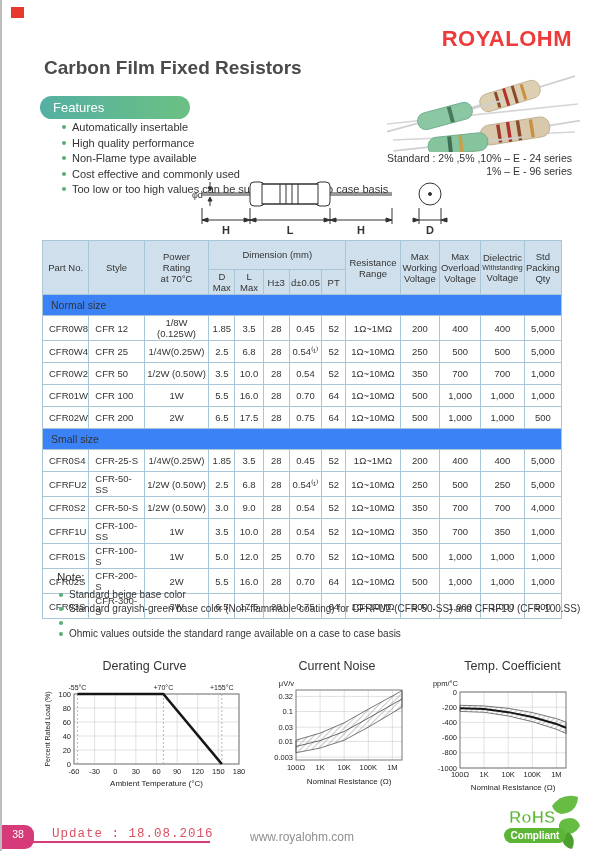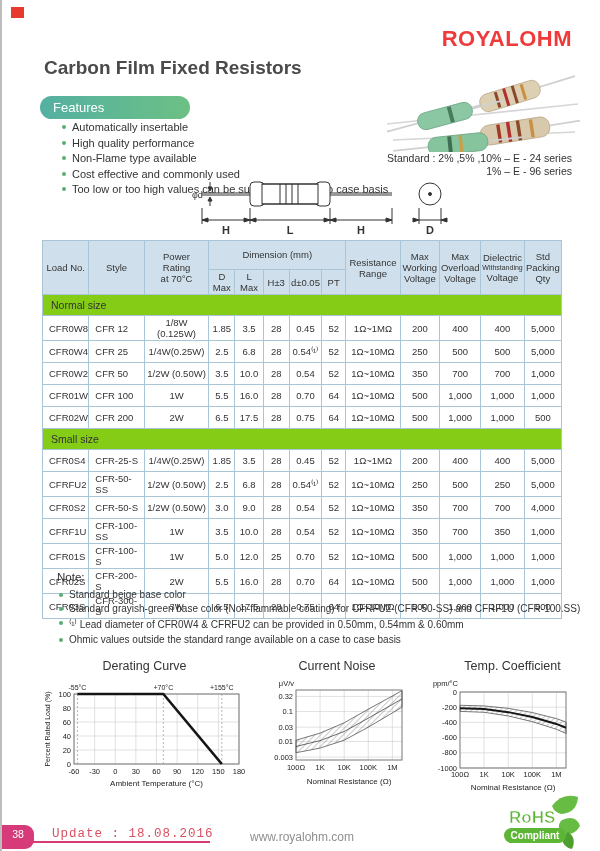--- a/index.html
+++ b/index.html
@@ -18,21 +18,21 @@
   .dot{display:inline-block;width:4px;height:4px;border-radius:50%;background:#57ae74;margin-right:6px;flex:0 0 4px;}
   .standard-note{right:28px;top:152px;font-size:10.5px;color:#333;text-align:right;line-height:13px;}
   
   .spec-table{position:absolute;left:40px;top:240px;width:520px;border-collapse:collapse;table-layout:fixed;font-size:9.5px;color:#333;}
   .spec-table th,.spec-table td{border:1px solid #a9c6d9;padding:1px 1px;}
   .spec-table thead th{background:#cfe0ec;font-weight:normal;line-height:1.18;text-align:center;}
   .spec-table thead tr:first-child th{height:26px;}
   .spec-table thead tr:last-child th{height:20px;}
   .spec-table td{height:19px;text-align:center;background:#fff;}
   .spec-table td.al{text-align:left;padding-left:6px;}
-  .spec-table tr.section-row td{background:#84cc16;text-align:left;padding-left:8px;font-size:10.5px;height:18px;}
+  .spec-table tr.section-row td{background:#3b82f6;text-align:left;padding-left:8px;font-size:10.5px;height:18px;}
   .pre{white-space:pre-line;}
   .small-word{display:block;font-size:7px;}
   .hw{display:block;}
   
   .note-title{left:55px;top:571px;font-size:11.5px;color:#333;}
   .note-list{left:57px;top:589px;margin:0;padding:0;list-style:none;font-size:10px;color:#333;}
   .note-list li{display:flex;align-items:flex-start;margin-bottom:3px;}
   .note-list .dot{margin-top:4px;}
   
   .chart-title{font-size:12.5px;color:#333;text-align:center;}
@@ -185,21 +185,21 @@
       <col style="width:32px">
         <col style="width:24px">
         <col style="width:54px">
       <col style="width:39px">
         <col style="width:41px">
         <col style="width:43px">
         <col style="width:37px">
     </colgroup>
     <thead>
       <tr>
-        <th rowspan="2">Load No.</th>
+        <th rowspan="2">Part No.</th>
         <th rowspan="2">Style</th>
         <th rowspan="2" class="pre">Power
 Rating
 at 70°C</th>
         <th colspan="5">Dimension (mm)</th>
         <th rowspan="2">Resistance Range</th>
         <th rowspan="2">Max Working Voltage</th>
         <th rowspan="2">Max Overload Voltage</th>
         <th rowspan="2">
           <span class="hw">Dielectric</span>
@@ -411,21 +411,20 @@
     <li>
         <span class="dot"></span>
         <span>Standard beige base color</span>
       </li>
     <li>
         <span class="dot"></span>
         <span>Standard grayish-green base color (Non-flammable coating) for CFRFU2 (CFR-50-SS) and CFRF1U (CFR-100.SS)</span>
       </li>
     <li>
         <span class="dot"></span>
-        <span>⁽¹⁾ Lead diameter of CFR0W4 &amp; CFRFU2 can be provided in 0.50mm, 0.54mm &amp; 0.60mm</span>
       </li>
     <li>
         <span class="dot"></span>
         <span>Ohmic values outside the standard range available on a case to case basis</span>
       </li>
   </ul>
 
   <div class="abs chart-title" id="t-derating">Derating Curve</div>
   <div class="abs chart-title" id="t-noise">Current Noise</div>
   <div class="abs chart-title" id="t-tempco">Temp. Coefficient</div>

